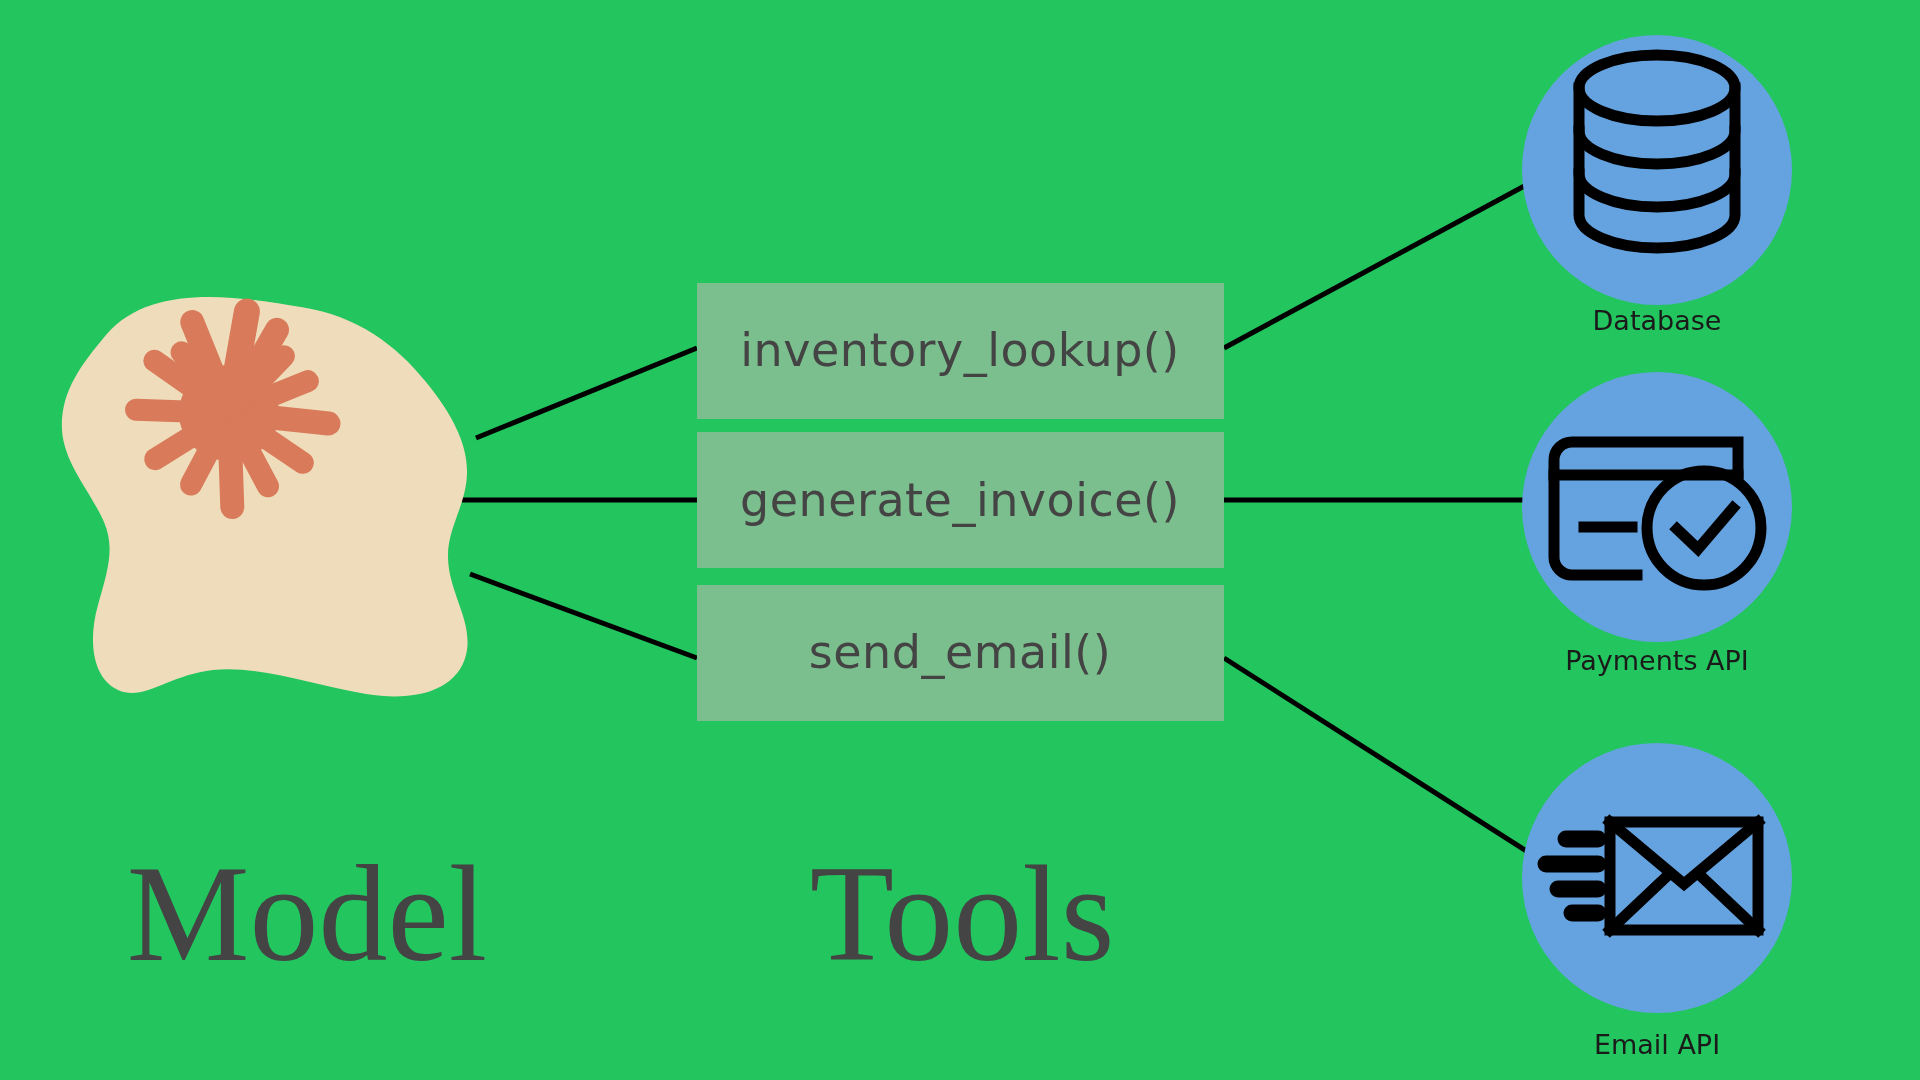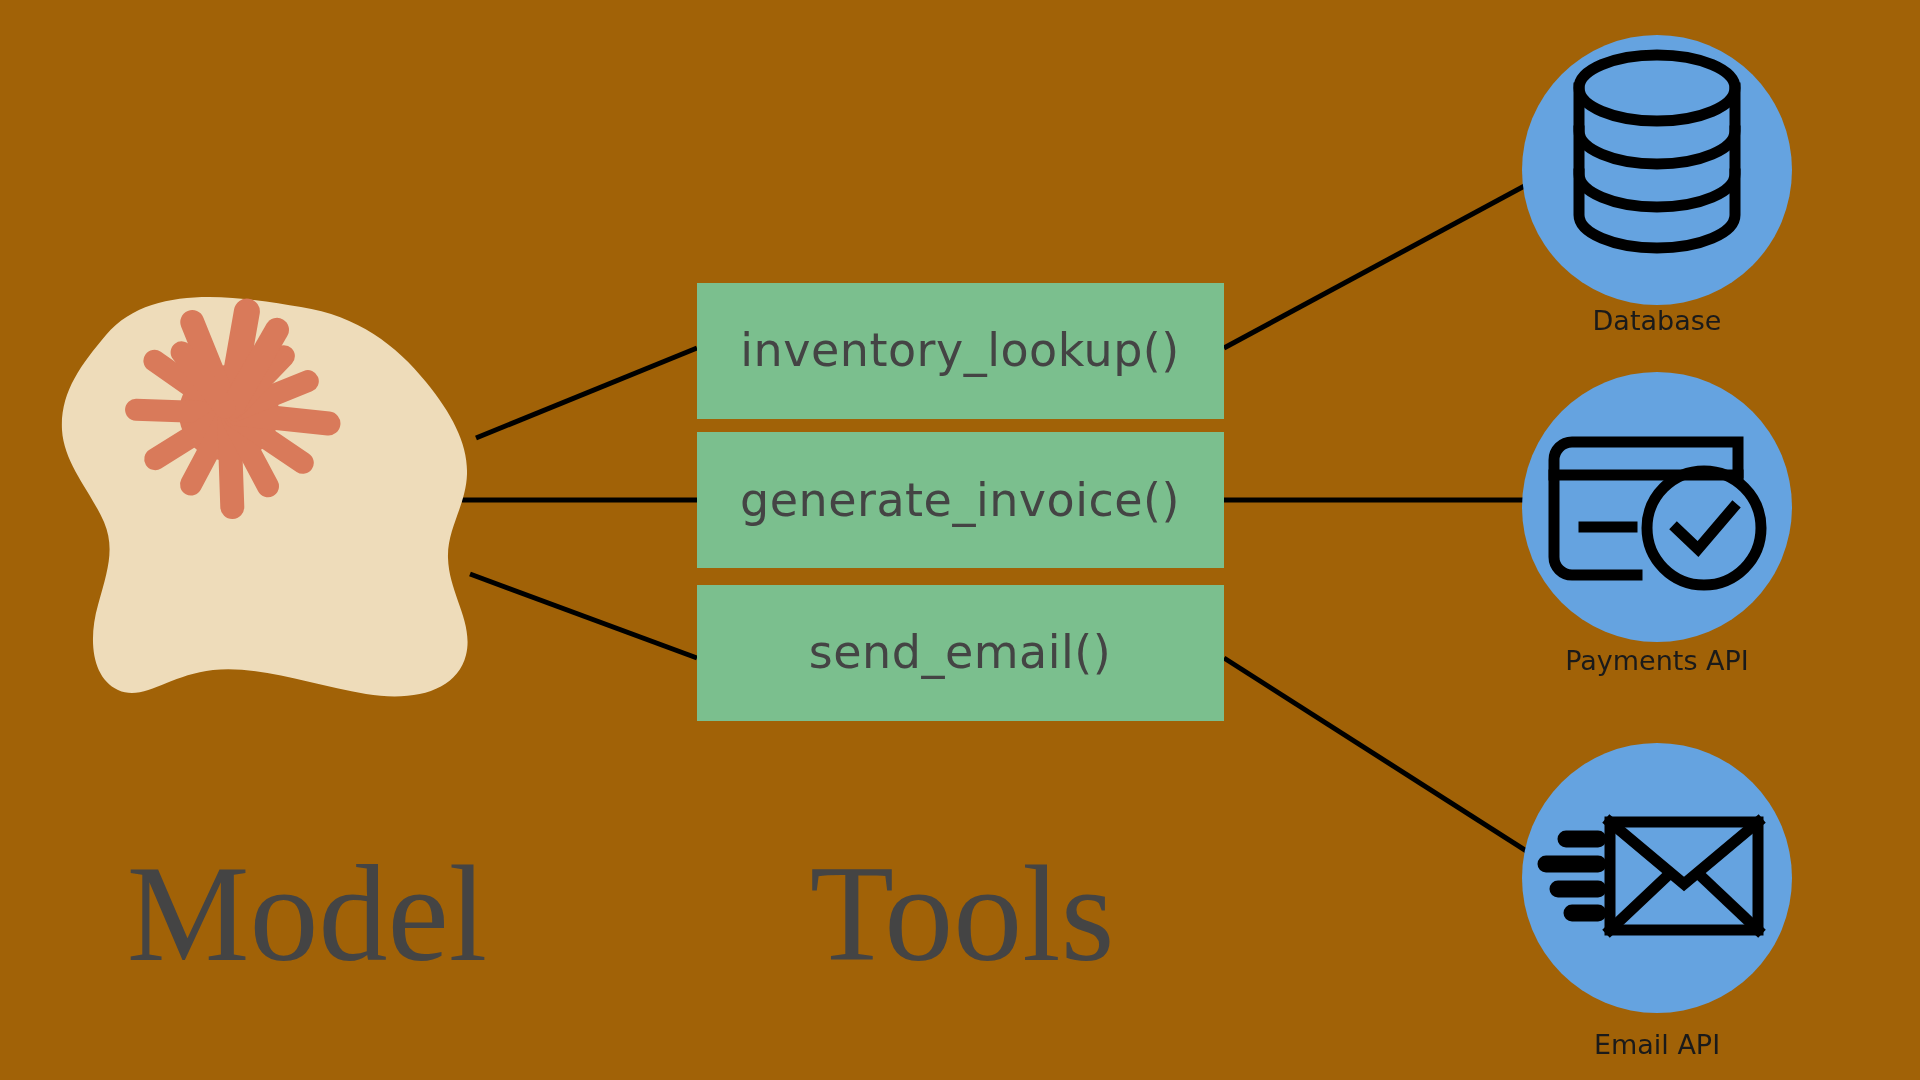--- a/index.html
+++ b/index.html
@@ -11,21 +11,21 @@
     overflow: hidden;
   }
   body {
     background: #FAF9F6;
     font-family: "Liberation Sans", sans-serif;
   }
   #stage {
     position: relative;
     width: 1920px;
     height: 1080px;
-    background: #a16207;
+    background: #22c55e;
   }
   #diagram-svg {
     position: absolute;
     left: 0;
     top: 0;
     width: 1920px;
     height: 1080px;
   }
   .tool-box-label {
     font-family: "DejaVu Sans", sans-serif;

